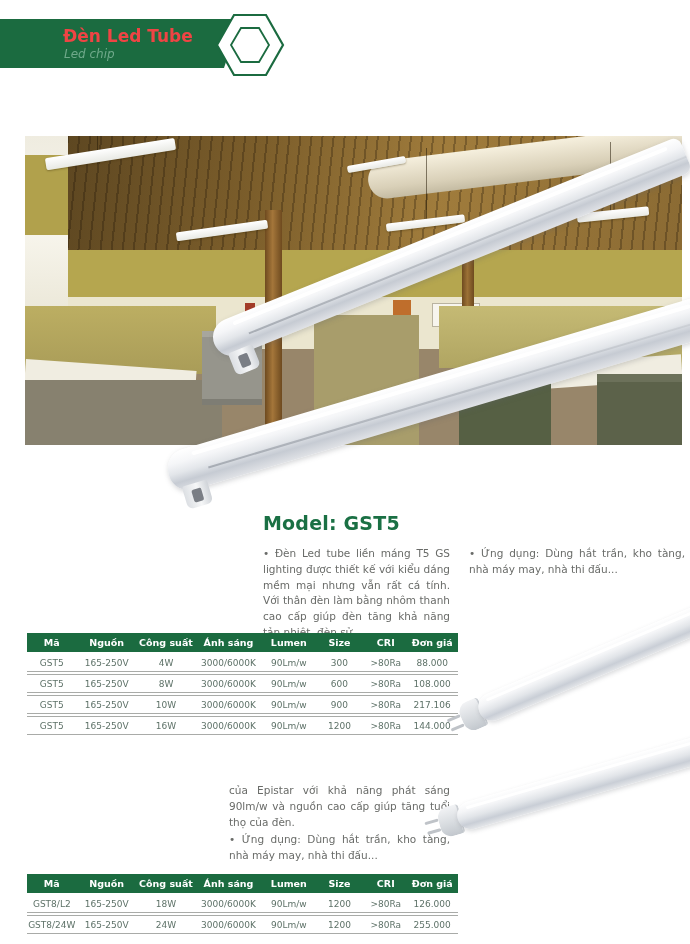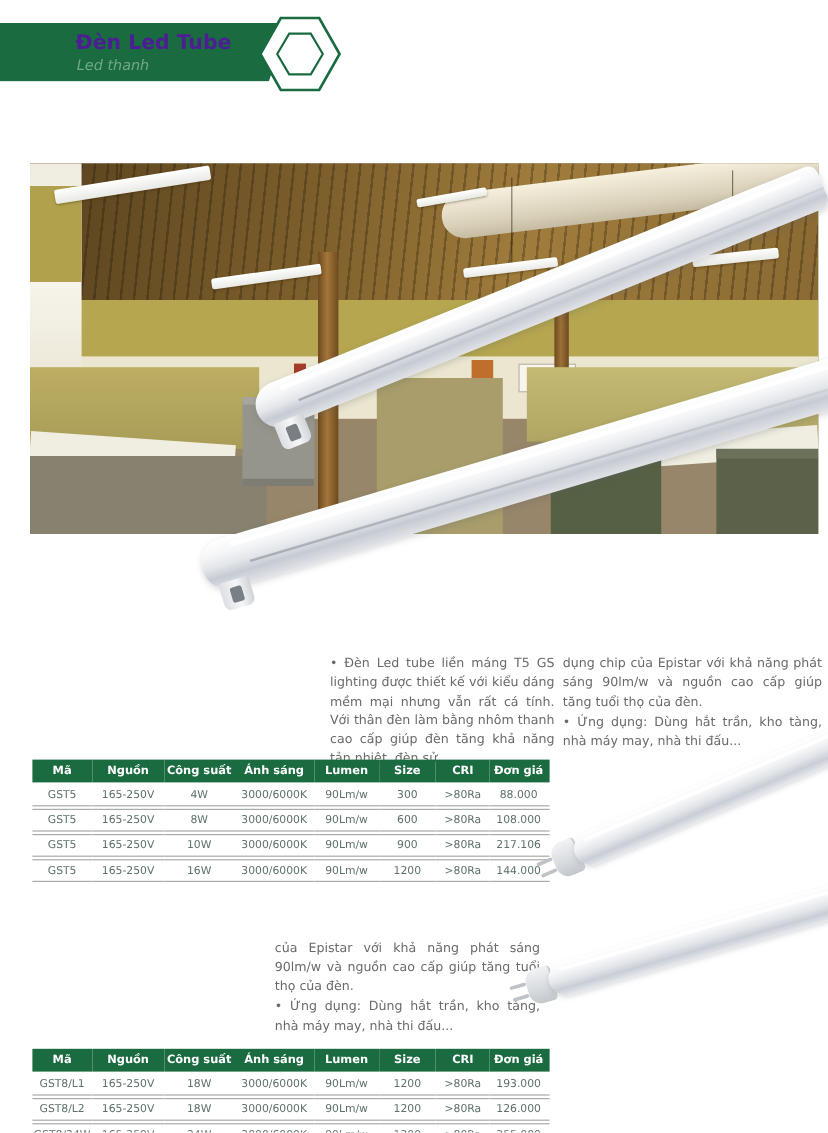--- a/index.html
+++ b/index.html
@@ -2,21 +2,21 @@
 <html><head>
 <meta charset="utf-8">
 <style>
   html,body{margin:0;padding:0;background:#ffffff;}
   .page{position:relative;width:690px;height:944px;background:#fff;overflow:hidden;
         font-family:"DejaVu Sans","Liberation Sans",sans-serif;}
 
   
   .banner{position:absolute;left:0;top:19px;width:240px;height:49px;background:#1b6b40;
           clip-path:polygon(0 0,100% 0,calc(100% - 16px) 100%,0 100%);z-index:5;}
-  .banner-title{position:absolute;left:63px;top:26px;font-size:17px;font-weight:bold;color:#4c1d95;z-index:6;}
+  .banner-title{position:absolute;left:63px;top:26px;font-size:17px;font-weight:bold;color:#ef4444;z-index:6;}
   .banner-sub{position:absolute;left:64px;top:47px;font-size:12px;font-style:italic;color:#6fa98a;z-index:6;}
   .hex-logo{position:absolute;left:214px;top:12px;z-index:7;}
 
   
   .hero{position:absolute;left:25px;top:136px;width:657px;height:309px;overflow:hidden;
         background:#9381622;background-color:#97othing;}
   .hero{background-color:#98866a;z-index:1;}
   .ph{position:absolute;}
   .ph-ceiling{left:0;top:0;width:100%;height:49%;
       background:linear-gradient(100deg,#57421f 0%,#7c5e2b 35%,#a07c3c 62%,#8a6a33 100%);
@@ -89,21 +89,21 @@
       background:linear-gradient(180deg,#f2f3f5,#d6dade 60%,#c2c7cd);border-right:2px solid #cdd1d6;}
   .t8-pin{position:absolute;left:-11px;width:14px;height:3px;border-radius:2px;background:#bfc3c8;}
   .t8-pin.p1{top:9px;} .t8-pin.p2{top:19px;}
 
   
   .sec-title{position:absolute;font-size:19px;font-weight:bold;color:#1a7044;letter-spacing:.2px;}
   .gst5-title{left:263px;top:512px;}
   .gst8-title{left:27px;top:749px;}
   .desc{position:absolute;font-size:10.5px;line-height:1.5;color:#696b68;text-align:justify;}
   .desc p{margin:0 0 2px 0;}
-  .gst5-c1{left:275px;top:546px;width:187px;}
+  .gst5-c1{left:263px;top:546px;width:187px;}
   .gst5-c2{left:469px;top:546px;width:216px;}
   .gst8-c1{left:27px;top:783px;width:184px;}
   .gst8-c2{left:229px;top:783px;width:221px;}
 
   
   table.spec{position:absolute;width:431px;border-collapse:separate;border-spacing:0 2px;
       table-layout:fixed;font-size:9px;}
   .tbl-gst5{left:27px;top:631px;}
   .tbl-gst8{left:27px;top:872px;}
   table.spec th{background:#1b6b40;color:#ffffff;font-weight:bold;height:19px;text-align:center;
@@ -116,21 +116,21 @@
   col.c-ma{width:11.5%;} col.c-nguon{width:14%;} col.c-cs{width:13.5%;} col.c-as{width:15.5%;}
   col.c-lm{width:12.5%;} col.c-size{width:11%;} col.c-cri{width:10.5%;} col.c-gia{width:11.5%;}
 </style>
 </head>
 <body>
 
 <div class="page">
 
   <div class="banner"></div>
   <div class="banner-title">Đèn Led Tube</div>
-  <div class="banner-sub">Led thanh</div>
+  <div class="banner-sub">Led chip</div>
   <svg class="hex-logo" width="72" height="66" viewBox="0 0 72 66">
     <polygon points="3,33 20,3 52,3 69,33 52,63 20,63" fill="#ffffff" stroke="#1b6b40" stroke-width="2.2"></polygon>
     <polygon points="17,33 27,16 45,16 55,33 45,50 27,50" fill="#ffffff" stroke="#1b6b40" stroke-width="1.8"></polygon>
   </svg>
 
   <div class="hero">
     <div class="ph ph-ceiling"></div>
     <div class="ph ph-planks"></div>
     <div class="ph ph-duct"></div>
     <div class="ph ph-wall-olive"></div>
@@ -163,25 +163,25 @@
 
   <div class="t5 t5-1">
     <div class="t5-body"></div>
     <div class="t5-foot"></div>
   </div>
   <div class="t5 t5-2">
     <div class="t5-body"></div>
     <div class="t5-foot"></div>
   </div>
 
+  <div class="sec-title gst5-title">Model: GST5</div>
   <div class="desc gst5-c1">
     <p>• Đèn Led tube liền máng T5 GS lighting được thiết kế với kiểu dáng mềm mại nhưng vẫn rất cá tính. Với thân đèn làm bằng nhôm thanh cao cấp giúp đèn tăng khả năng tản nhiệt, đèn sử</p>
   </div>
   <div class="desc gst5-c2">
-    <p>dụng chip của Epistar với khả năng phát sáng 90lm/w và nguồn cao cấp giúp tăng tuổi thọ của đèn.</p>
     <p>• Ứng dụng: Dùng hắt trần, kho tàng, nhà máy may, nhà thi đấu...</p>
   </div>
   <table class="spec tbl-gst5">
     <colgroup>
       <col class="c-ma">
         <col class="c-nguon">
         <col class="c-cs">
         <col class="c-as">
       <col class="c-lm">
         <col class="c-size">
@@ -279,30 +279,20 @@
           <th>Công suất</th>
           <th>Ánh sáng</th>
           <th>Lumen</th>
           <th>Size</th>
           <th>CRI</th>
           <th>Đơn giá</th>
         </tr>
       </thead>
       <tbody>
         <tr>
-          <td>GST8/L1</td>
-          <td>165-250V</td>
-          <td>18W</td>
-          <td>3000/6000K</td>
-          <td>90Lm/w</td>
-          <td>1200</td>
-          <td>&gt;80Ra</td>
-          <td>193.000</td>
-        </tr>
-        <tr>
           <td>GST8/L2</td>
           <td>165-250V</td>
           <td>18W</td>
           <td>3000/6000K</td>
           <td>90Lm/w</td>
           <td>1200</td>
           <td>&gt;80Ra</td>
           <td>126.000</td>
         </tr>
         <tr>

